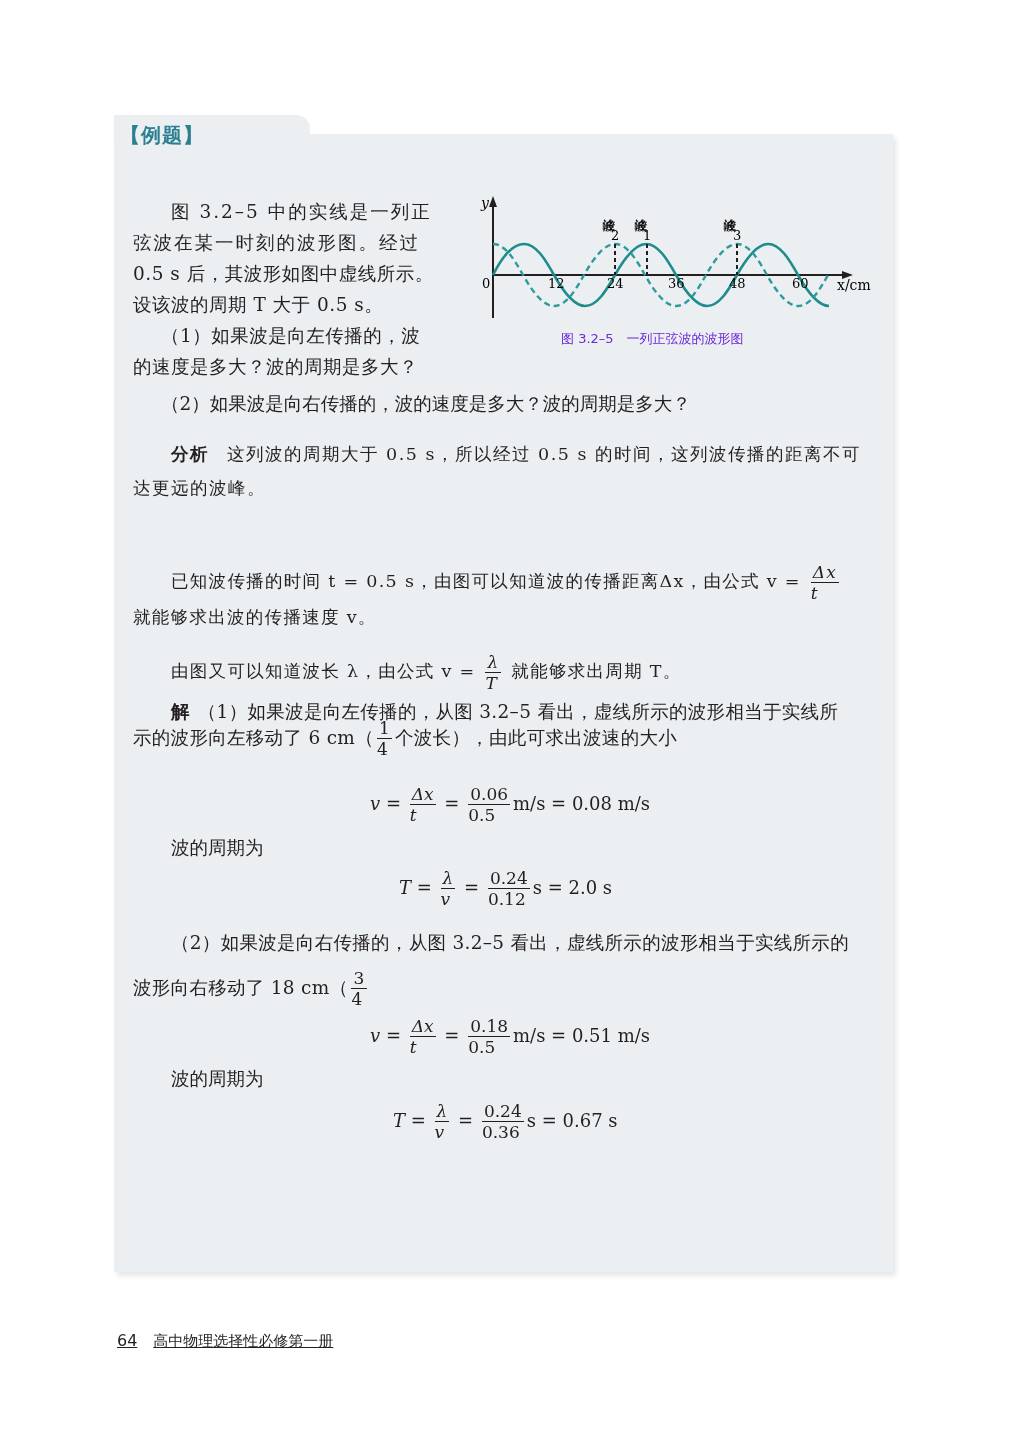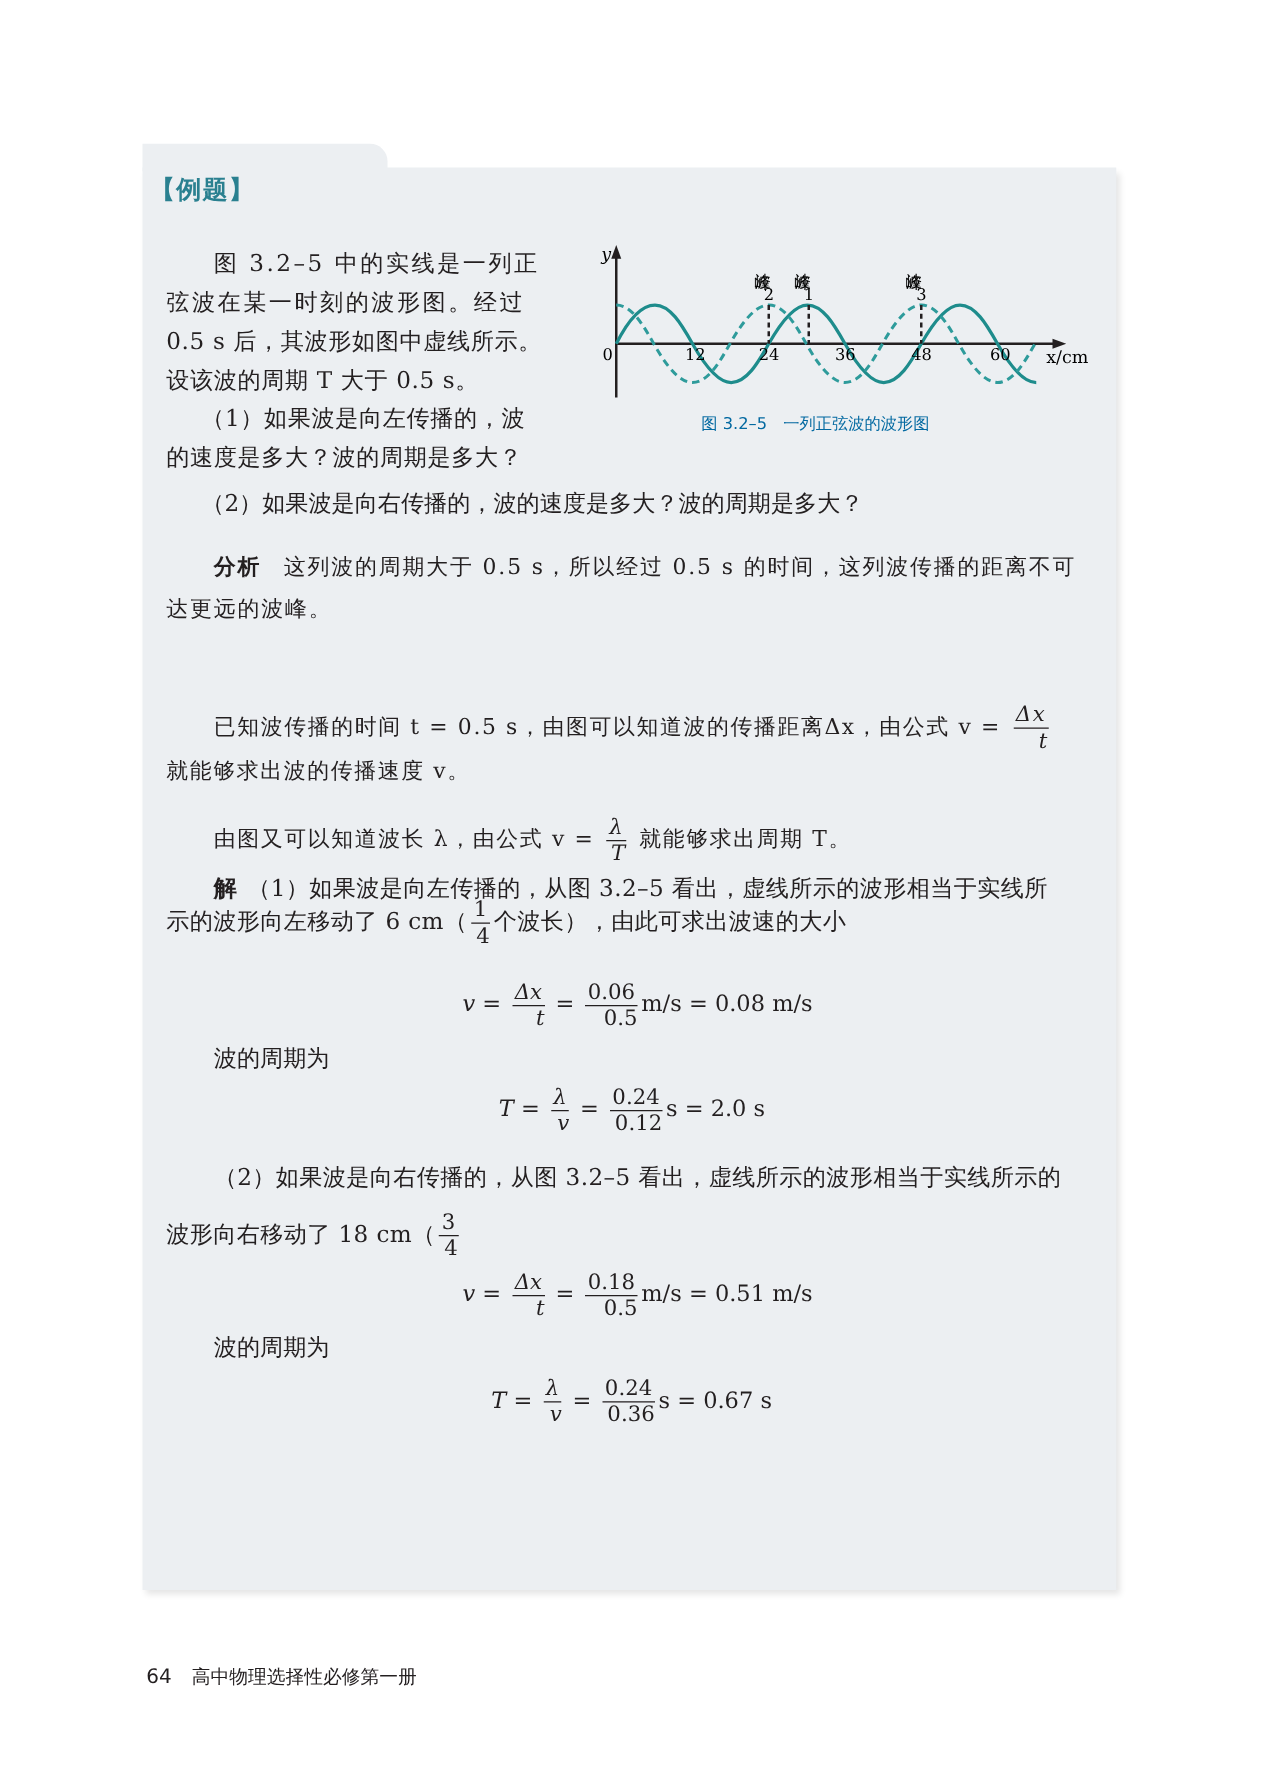--- a/index.html
+++ b/index.html
@@ -11,40 +11,40 @@
   .box {
     position: absolute; left: 114px; top: 134px; width: 779px; height: 1138px;
     background: #eceff2;
     box-shadow: 3px 4px 5px rgba(0,0,0,0.10);
   }
   .tab {
     position: absolute; left: 114px; top: 115px; width: 196px; height: 22px;
     background: #eceff2; border-radius: 0 14px 0 0;
   }
   .title {
-    position: absolute; left: 120px; top: 138px; font-family: Liberation Mono, monospace;
+    position: absolute; left: 120px; top: 122px; font-family: Liberation Mono, monospace;
     font-size: 20px; color: #2a8090; font-weight: bold; letter-spacing: 1px;
   }
   .t { position: absolute; font-size: 18.5px; line-height: 31px; white-space: nowrap; }
   .para-intro { left: 133px; top: 196px; width: 310px; }
   .para-intro div { white-space: nowrap; letter-spacing: 2px; }
   .q2 { left: 133px; top: 388px; }
   .analysis { left: 133px; top: 437px; width: 745px; font-family: "DejaVu Serif", serif; }
   .analysis div { white-space: nowrap; letter-spacing: 1.5px; line-height: 34px; font-size: 17.5px; }
   .bold { font-family: "DejaVu Sans", sans-serif; font-weight: bold; }
-  .frac { display: inline-block; vertical-align: middle; text-align: right; margin: 0 3px; font-size: 17px; line-height: 20px; }
+  .frac { display: inline-block; vertical-align: middle; text-align: left; margin: 0 3px; font-size: 17px; line-height: 20px; }
   .frac .num { display: block; border-bottom: 1.3px solid #231f20; padding: 0 2px; }
   .frac .den { display: block; }
   .i { font-style: italic; }
   .eq { position: absolute; font-size: 18px; white-space: nowrap; }
   .caption {
-    position: absolute; left: 561px; top: 330px; font-size: 13px; font-family: "DejaVu Sans", sans-serif; color: #0369a1;
+    position: absolute; left: 561px; top: 330px; font-size: 13px; font-family: "DejaVu Sans", sans-serif; color: #6d28d9;
   }
   .footer {
-    position: absolute; left: 117px; top: 1331px; font-family: "DejaVu Sans", sans-serif; font-size: 15px; color: #231f20;
+    position: absolute; left: 117px; top: 1331px; font-family: "DejaVu Sans", sans-serif; font-size: 15px; color: #231f20; text-decoration: underline;
   }
   .footer .pg { margin-right: 16px; font-size: 16px; }
   svg text { font-family: "DejaVu Serif", serif; }
 </style>
 </head>
 <body>
 
 <div class="tab"></div>
 <div class="box"></div>
 

